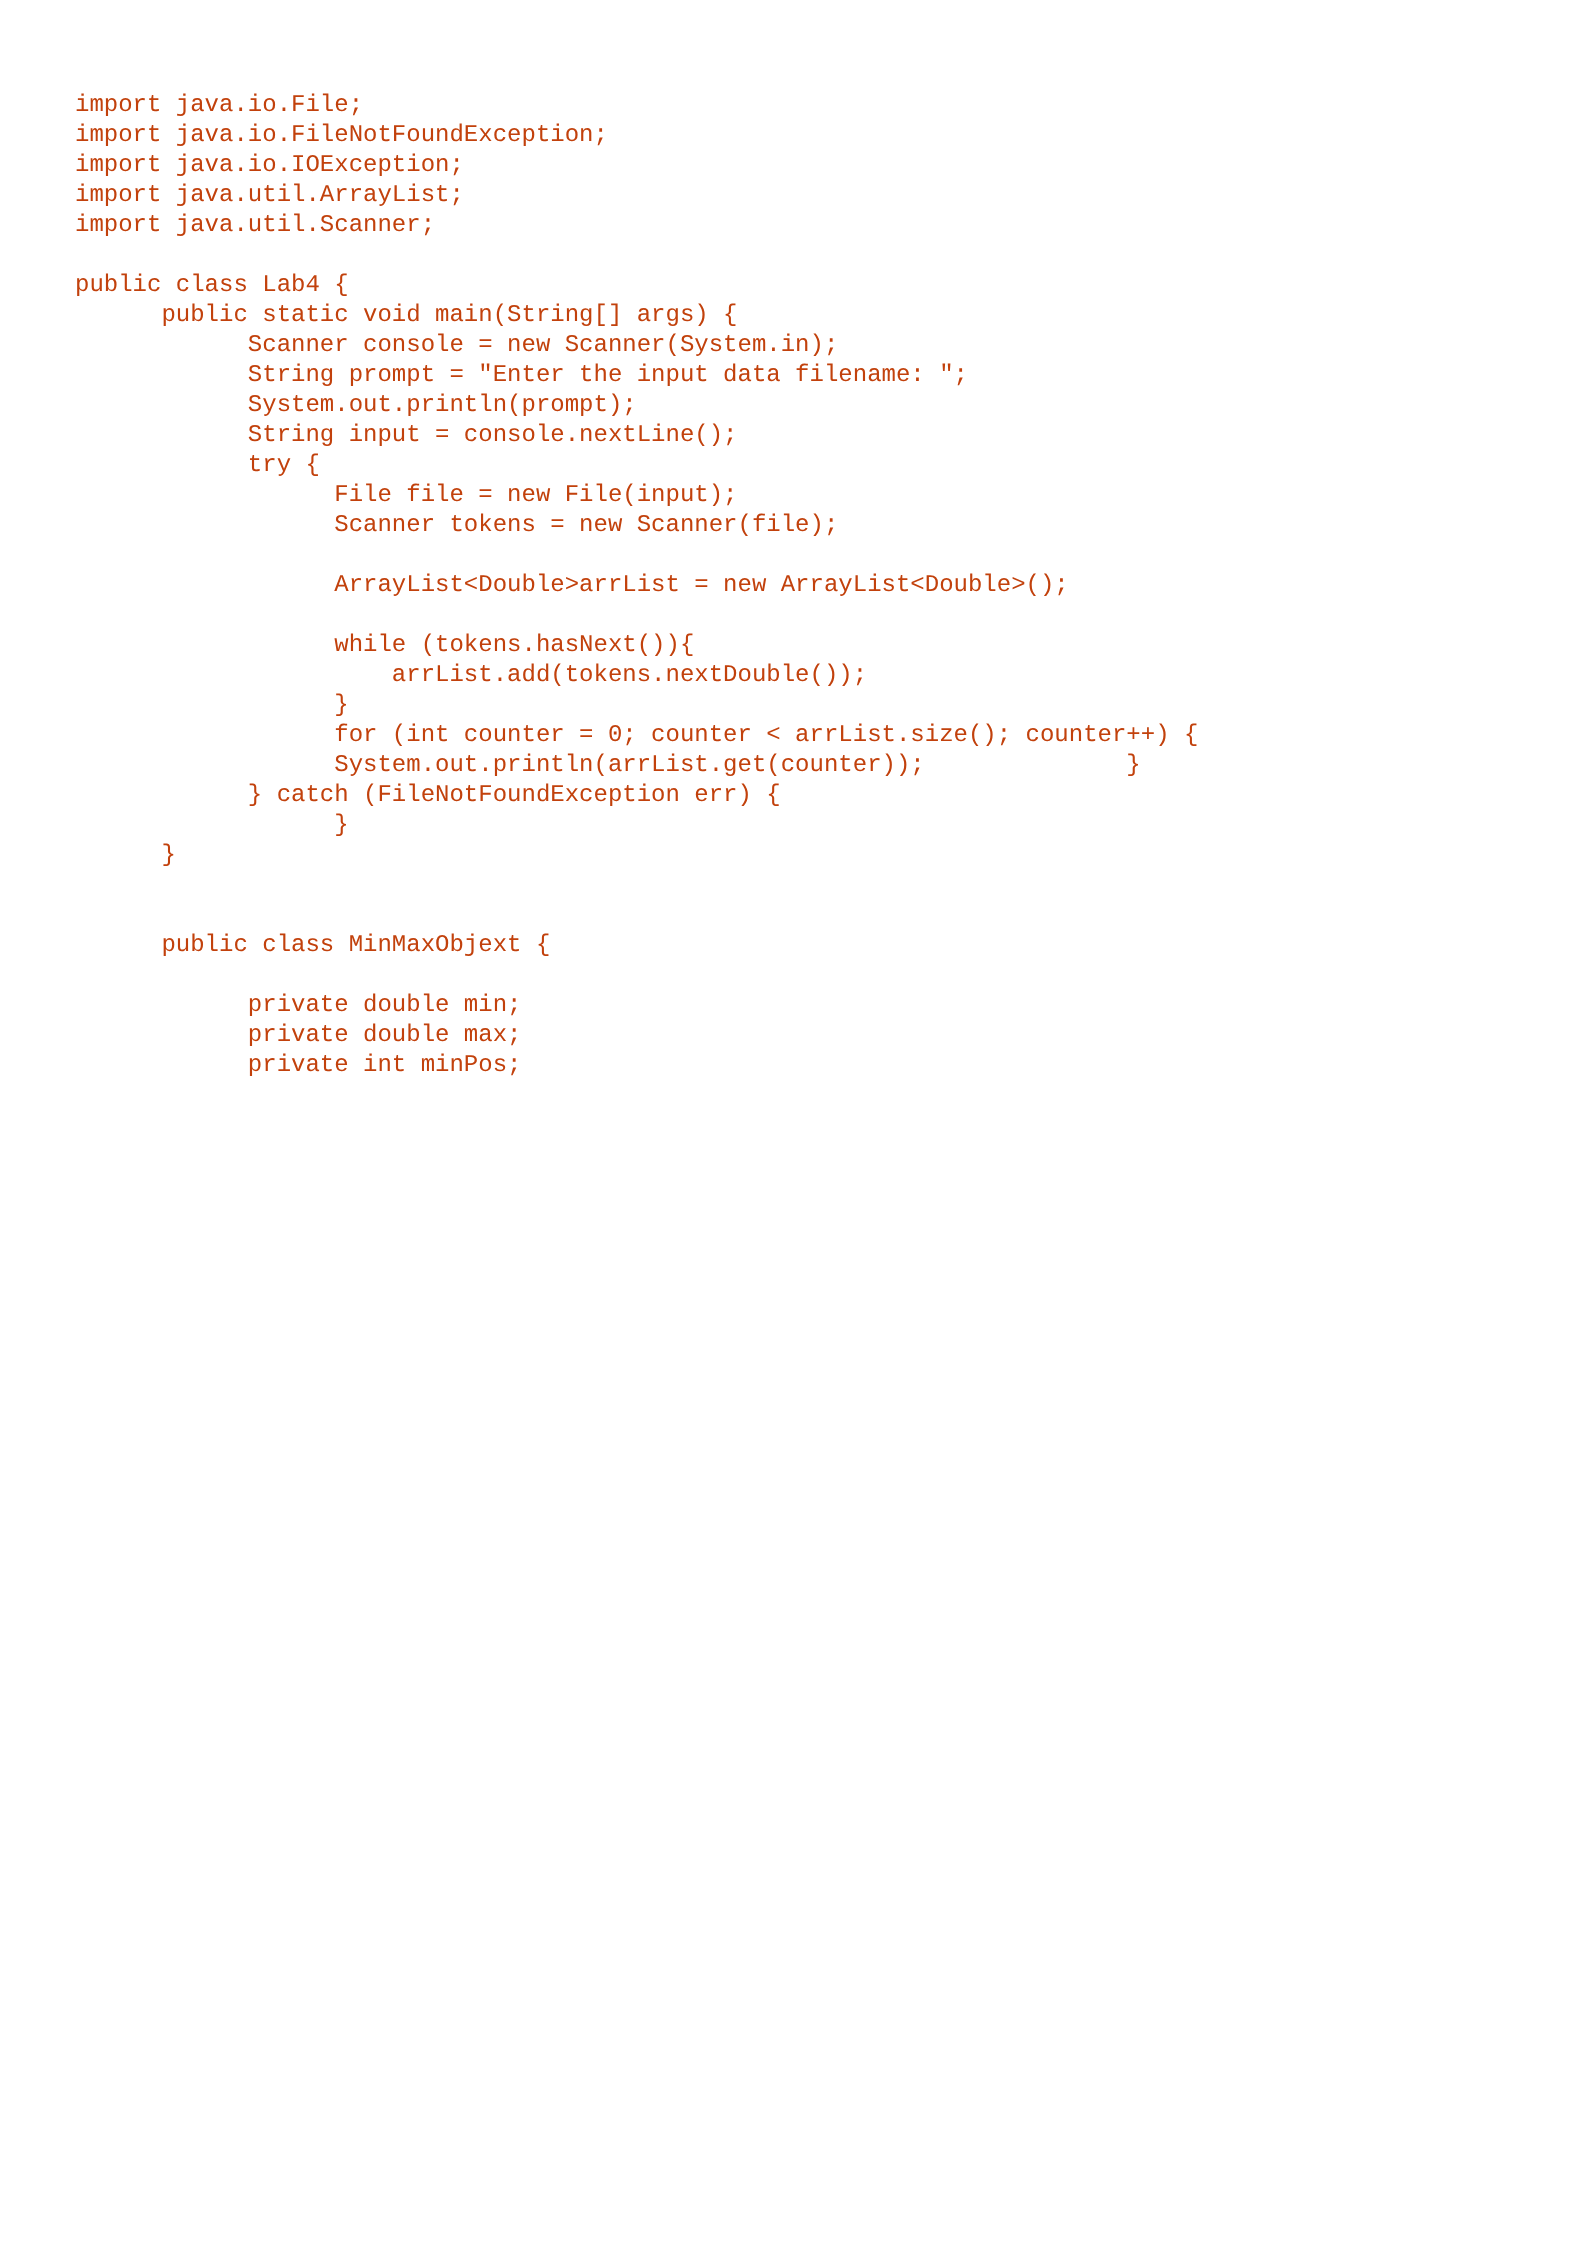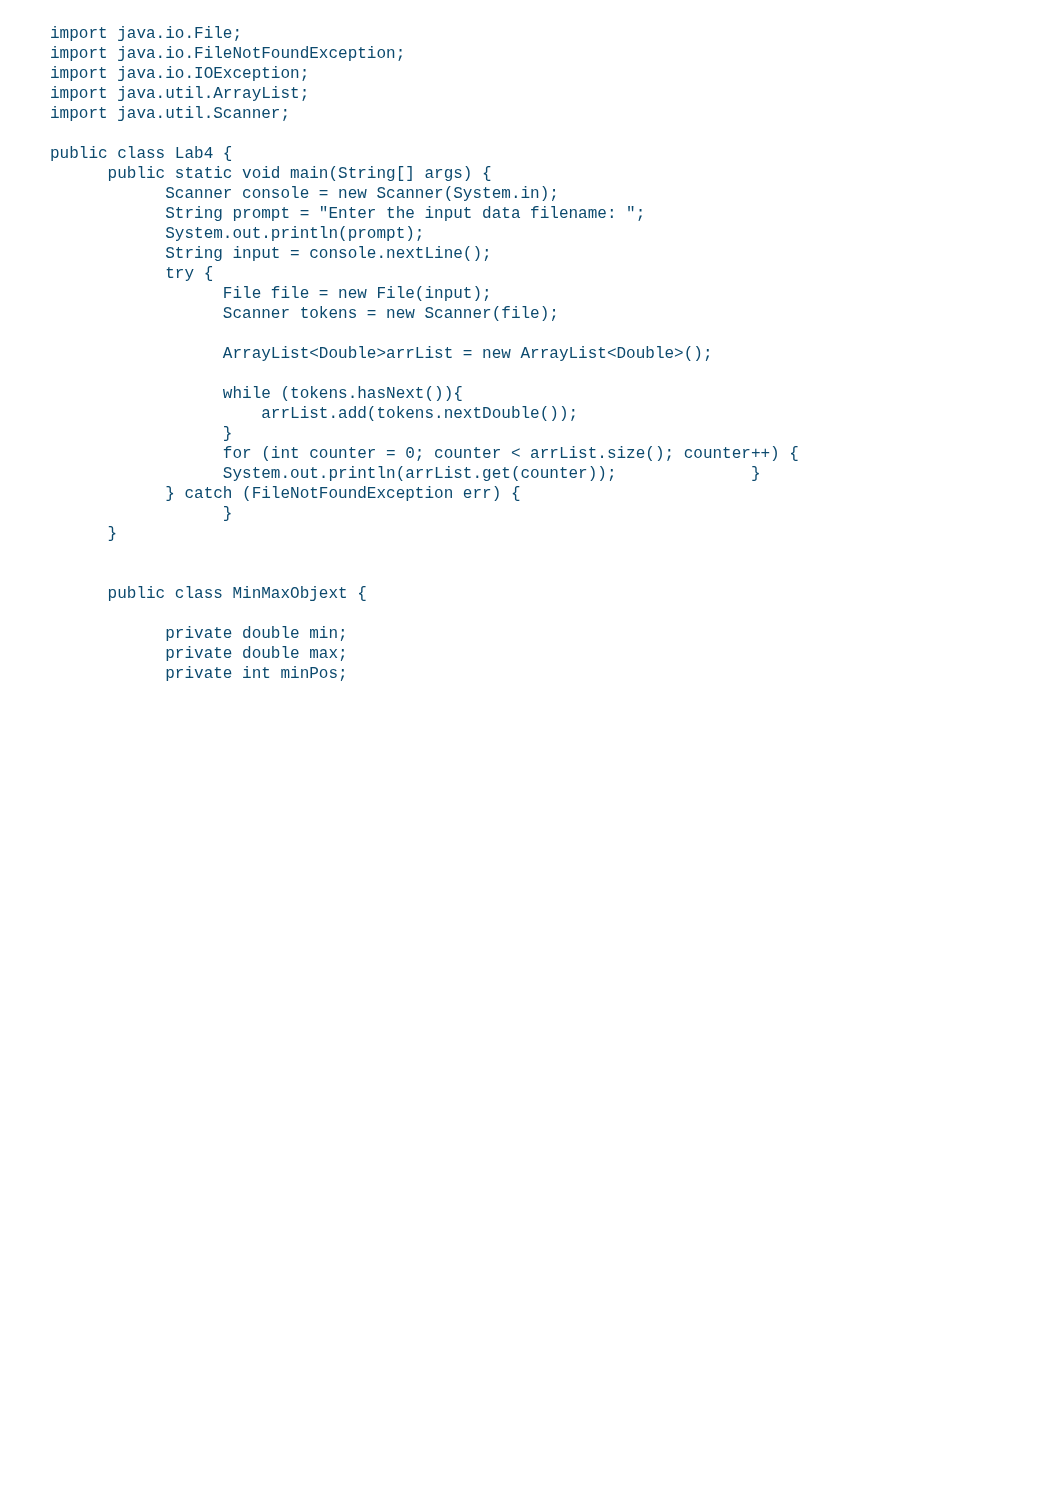--- a/index.html
+++ b/index.html
@@ -5,26 +5,26 @@
   html, body {
     margin: 0;
     padding: 0;
     background: #ffffff;
     width: 1062px;
     height: 1506px;
     overflow: hidden;
   }
   pre.code {
     margin: 0;
-    padding: 24px 50px;
+    padding: 60px 50px;
     font-family: "Courier New", Courier, monospace;
     font-size: 16px;
     line-height: 1.25;
     white-space: pre;
-    color: #0c4a6e;
+    color: #c2410c;
   }
 </style>
 </head>
 <body>
 
 <pre class="code">import java.io.File;
 import java.io.FileNotFoundException;
 import java.io.IOException;
 import java.util.ArrayList;
 import java.util.Scanner;

